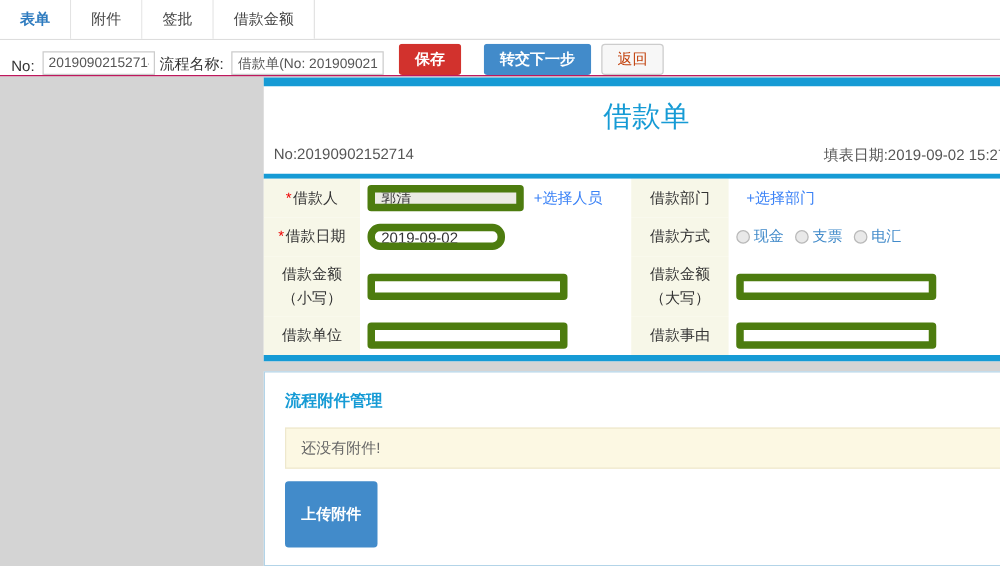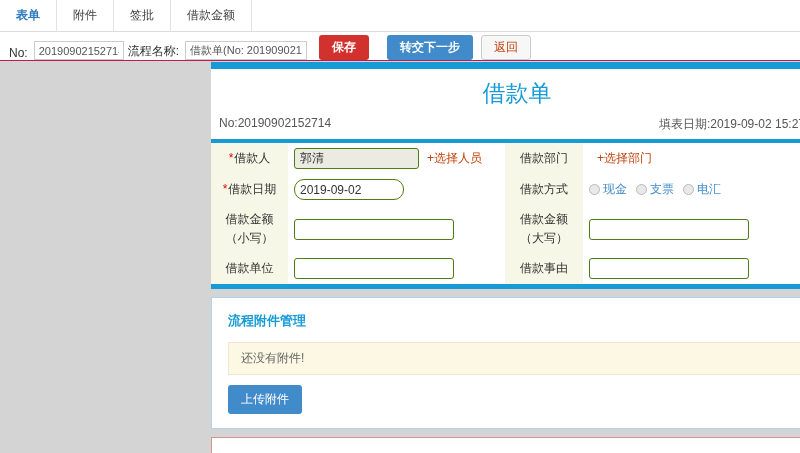--- a/index.html
+++ b/index.html
@@ -33,37 +33,37 @@
   .bar-mid { height:4px; background:#169bd5; }
   .bar-bottom { height:5px; background:#169bd5; }
   .form-title { text-align:center; color:#169bd5; font-size:23px; padding:9px 0 5px; }
   .meta-row { display:flex; justify-content:space-between; padding:2px 8px 6px;
               font-size:12px; color:#555; white-space:nowrap; }
   .grid { display:grid; grid-template-columns:77px 217px 78px 240px; }
   .lbl { background:#f7f7e8; display:flex; align-items:center; justify-content:center;
          text-align:center; padding:5px 7px; font-size:12px; color:#333; line-height:1.6; }
   .val { display:flex; align-items:center; padding:5px 6px; background:#fff; }
   .req { color:#e00; margin-right:1px; }
-  .f-input { height:21px; border:1px solid #4d7c0f; border-radius:3px;
+  .f-input { height:21px; border:6px solid #4d7c0f; border-radius:3px;
              font-size:12px; padding:0 5px; color:#333; background:#fff; }
   .ro { background:#ebebe4; }
   .w125 { width:125px; } .w110 { width:110px;border-radius:10px; } .w160 { width:160px; }
-  .link { color:#c2410c; font-size:12px; margin-left:8px; text-decoration:none; white-space:nowrap; }
+  .link { color:#3b82f6; font-size:12px; margin-left:8px; text-decoration:none; white-space:nowrap; }
   .radio { width:11px; height:11px; border-radius:50%; background:#e9e9e9;
            border:1px solid #b9b9b9; display:inline-block; margin-right:3px; flex:none; }
   .radio-lab { color:#428bca; margin-right:9px; }
   .rgroup { display:flex; align-items:center; }
   
   .attach-panel { margin-top:8px; background:#fff; border:1px solid #b3d4e8;
                   padding:12px 16px 14px; }
   .attach-header { color:#169bd5; font-weight:bold; font-size:13px; margin:2px 0 12px; }
   .alert { background:#fcf8e3; border:1px solid #eee8cd; padding:7px 12px;
            font-size:12px; color:#666; }
   .upload-btn { margin-top:10px; background:#428bca; color:#fff; border:none;
-                border-radius:3px; padding:6px 13px; font-size:12px; font-weight:normal; cursor:pointer; }
+                border-radius:3px; padding:18px 13px; font-size:12px; font-weight:bold; cursor:pointer; }
   
   .sign-panel { margin-top:8px; background:#fff; border:1px solid #dc9191;
                 padding:14px 16px; height:210px; }
 </style>
 </head>
 <body>
 
 <div class="tabbar">
   <div class="tab active">表单</div>
   <div class="tab">附件</div>

